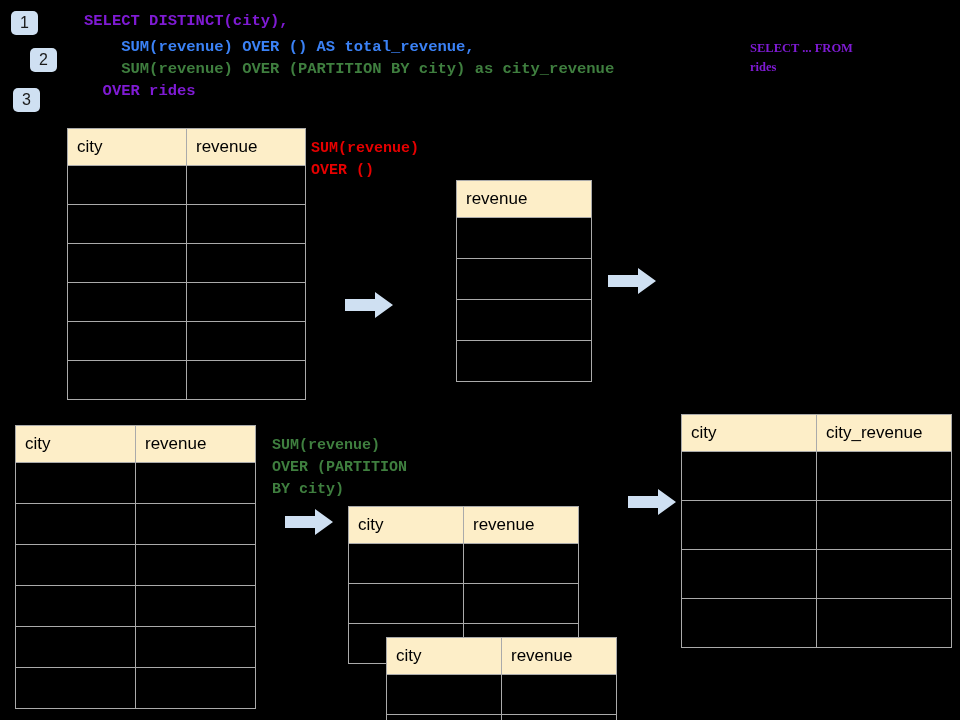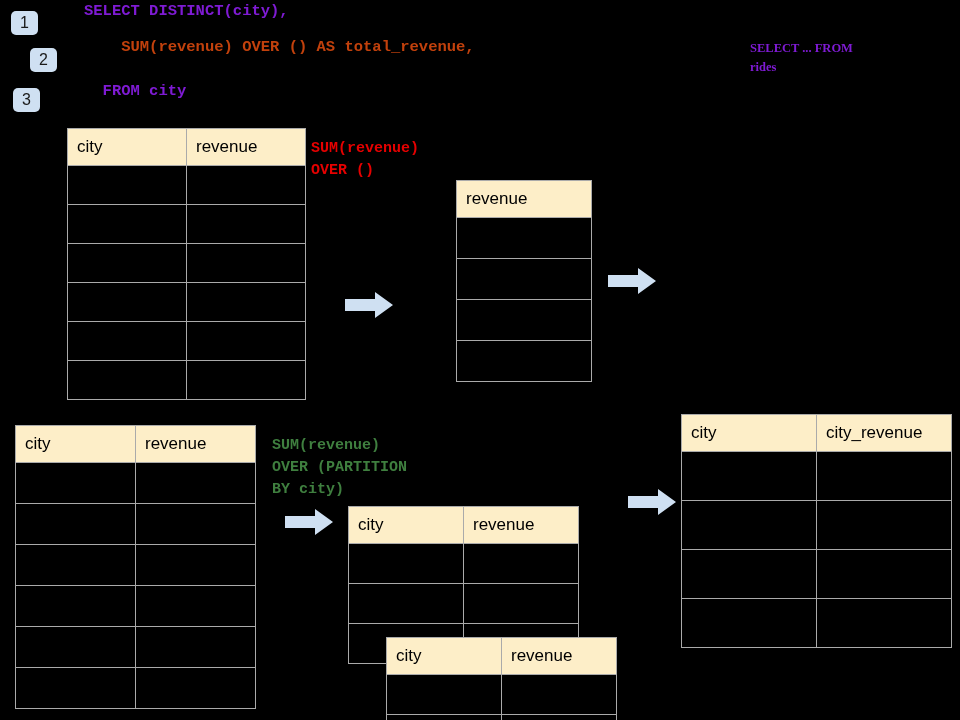--- a/index.html
+++ b/index.html
@@ -34,21 +34,21 @@
   .sql {
     position: absolute;
     font-family: "Liberation Mono", monospace;
     font-size: 15.5px;
     line-height: 22px;
     white-space: pre;
     font-weight: bold;
     letter-spacing: 0px;
   }
   .sql-purple { color: #7f1bd4; }
-  .sql-red    { color: #c2410c; }
+  .sql-red    { color: #3b82f6; }
   .sql-green  { color: #3f7f3f; }
 
   .sql-aside {
     position: absolute;
     font-family: Liberation Serif, serif;
     font-size: 12.5px;
     line-height: 19px;
     font-weight: bold;
     white-space: pre;
     color: #7f1bd4;
@@ -97,23 +97,24 @@
 </style>
 </head>
 <body>
 
 <div id="canvas">
 
   <div class="badge" style="left:11px; top:11px;">1</div>
   <div class="badge" style="left:30px; top:48px;">2</div>
   <div class="badge" style="left:13px; top:88px;">3</div>
 
-  <div class="sql sql-purple" style="left:84px; top:0;">SELECT DISTINCT(city),</div>
+  <div class="sql sql-purple" style="left:84px; top:10px;">SELECT DISTINCT(city),</div>
   <div class="sql sql-red" style="left:84px; top:36px;">    SUM(revenue) OVER () AS total_revenue,</div>
-  <div class="sql sql-purple" style="left:84px; top:80px;">  FROM city</div>
+  <div class="sql sql-green" style="left:84px; top:58px;">    SUM(revenue) OVER (PARTITION BY city) as city_revenue</div>
+  <div class="sql sql-purple" style="left:84px; top:80px;">  OVER rides</div>
 
   <div class="sql-aside" style="left:750px; top:39px;">SELECT ... FROM</div>
   <div class="sql-aside" style="left:750px; top:58px;">rides</div>
 
   <div class="annot annot-red" style="left:311px; top:138px;">SUM(revenue)
 OVER ()</div>
   <div class="annot annot-green" style="left:272px; top:435px;">SUM(revenue)
 OVER (PARTITION
 BY city)</div>
 

